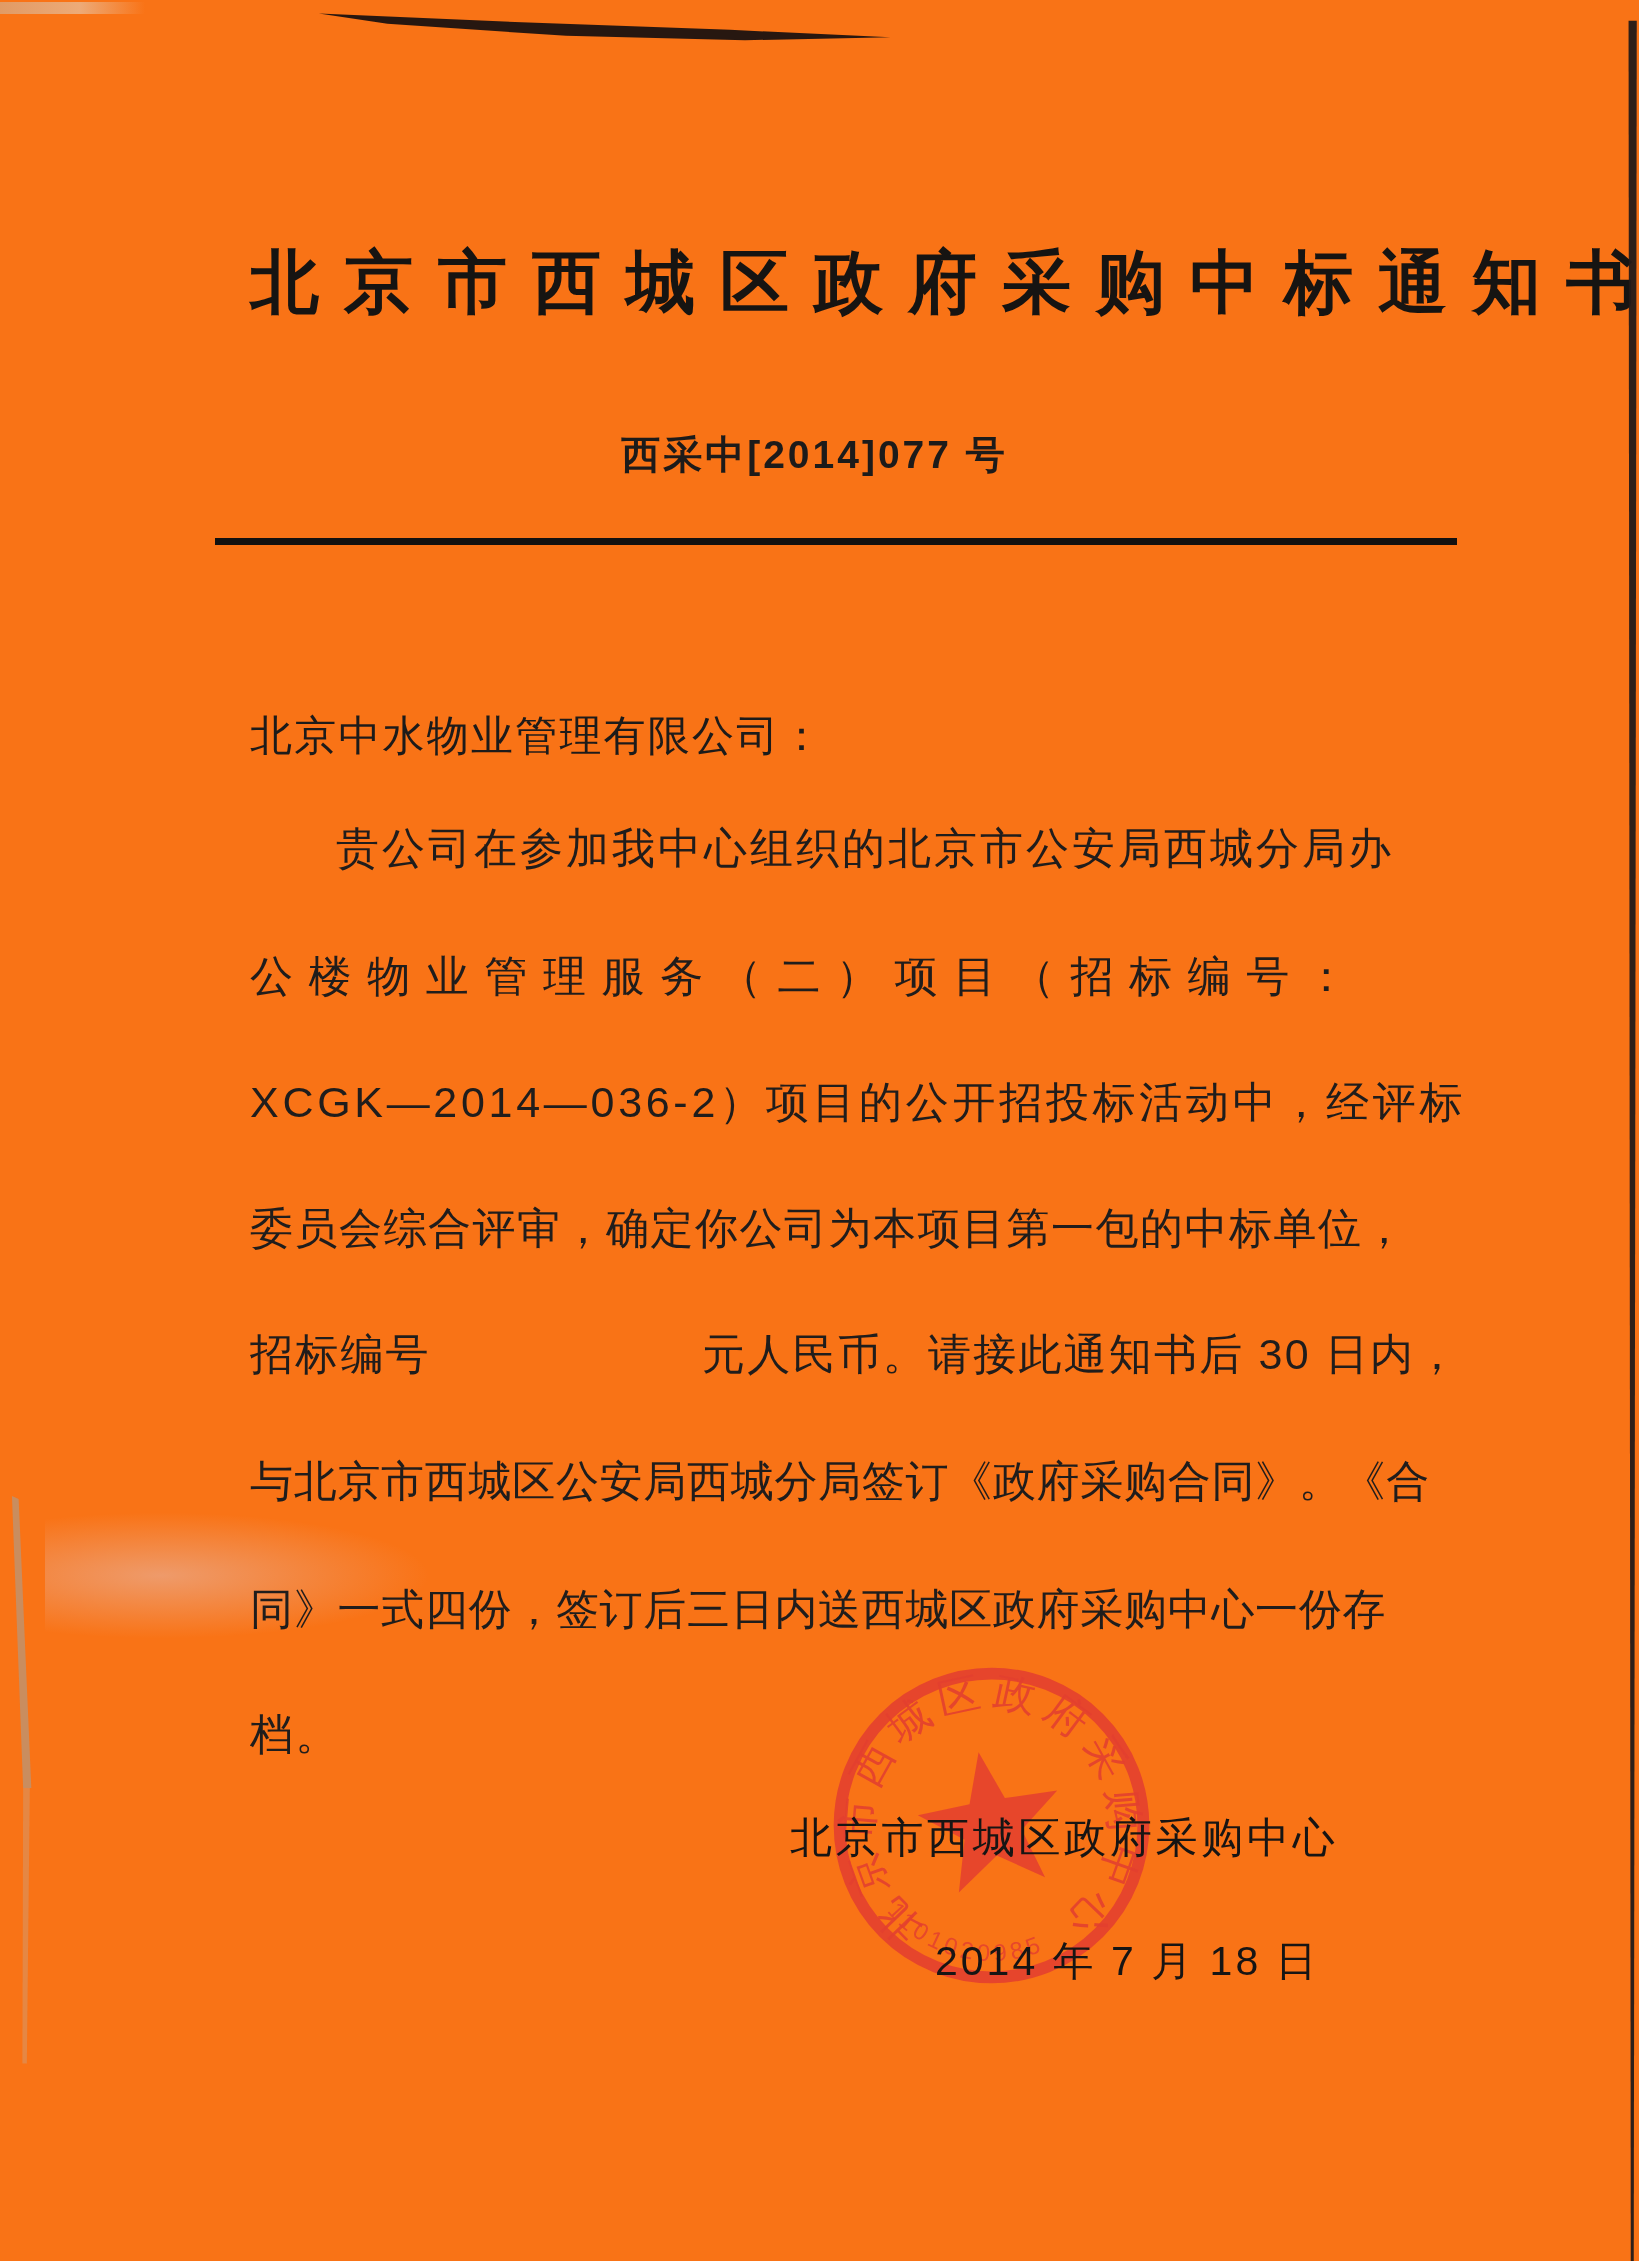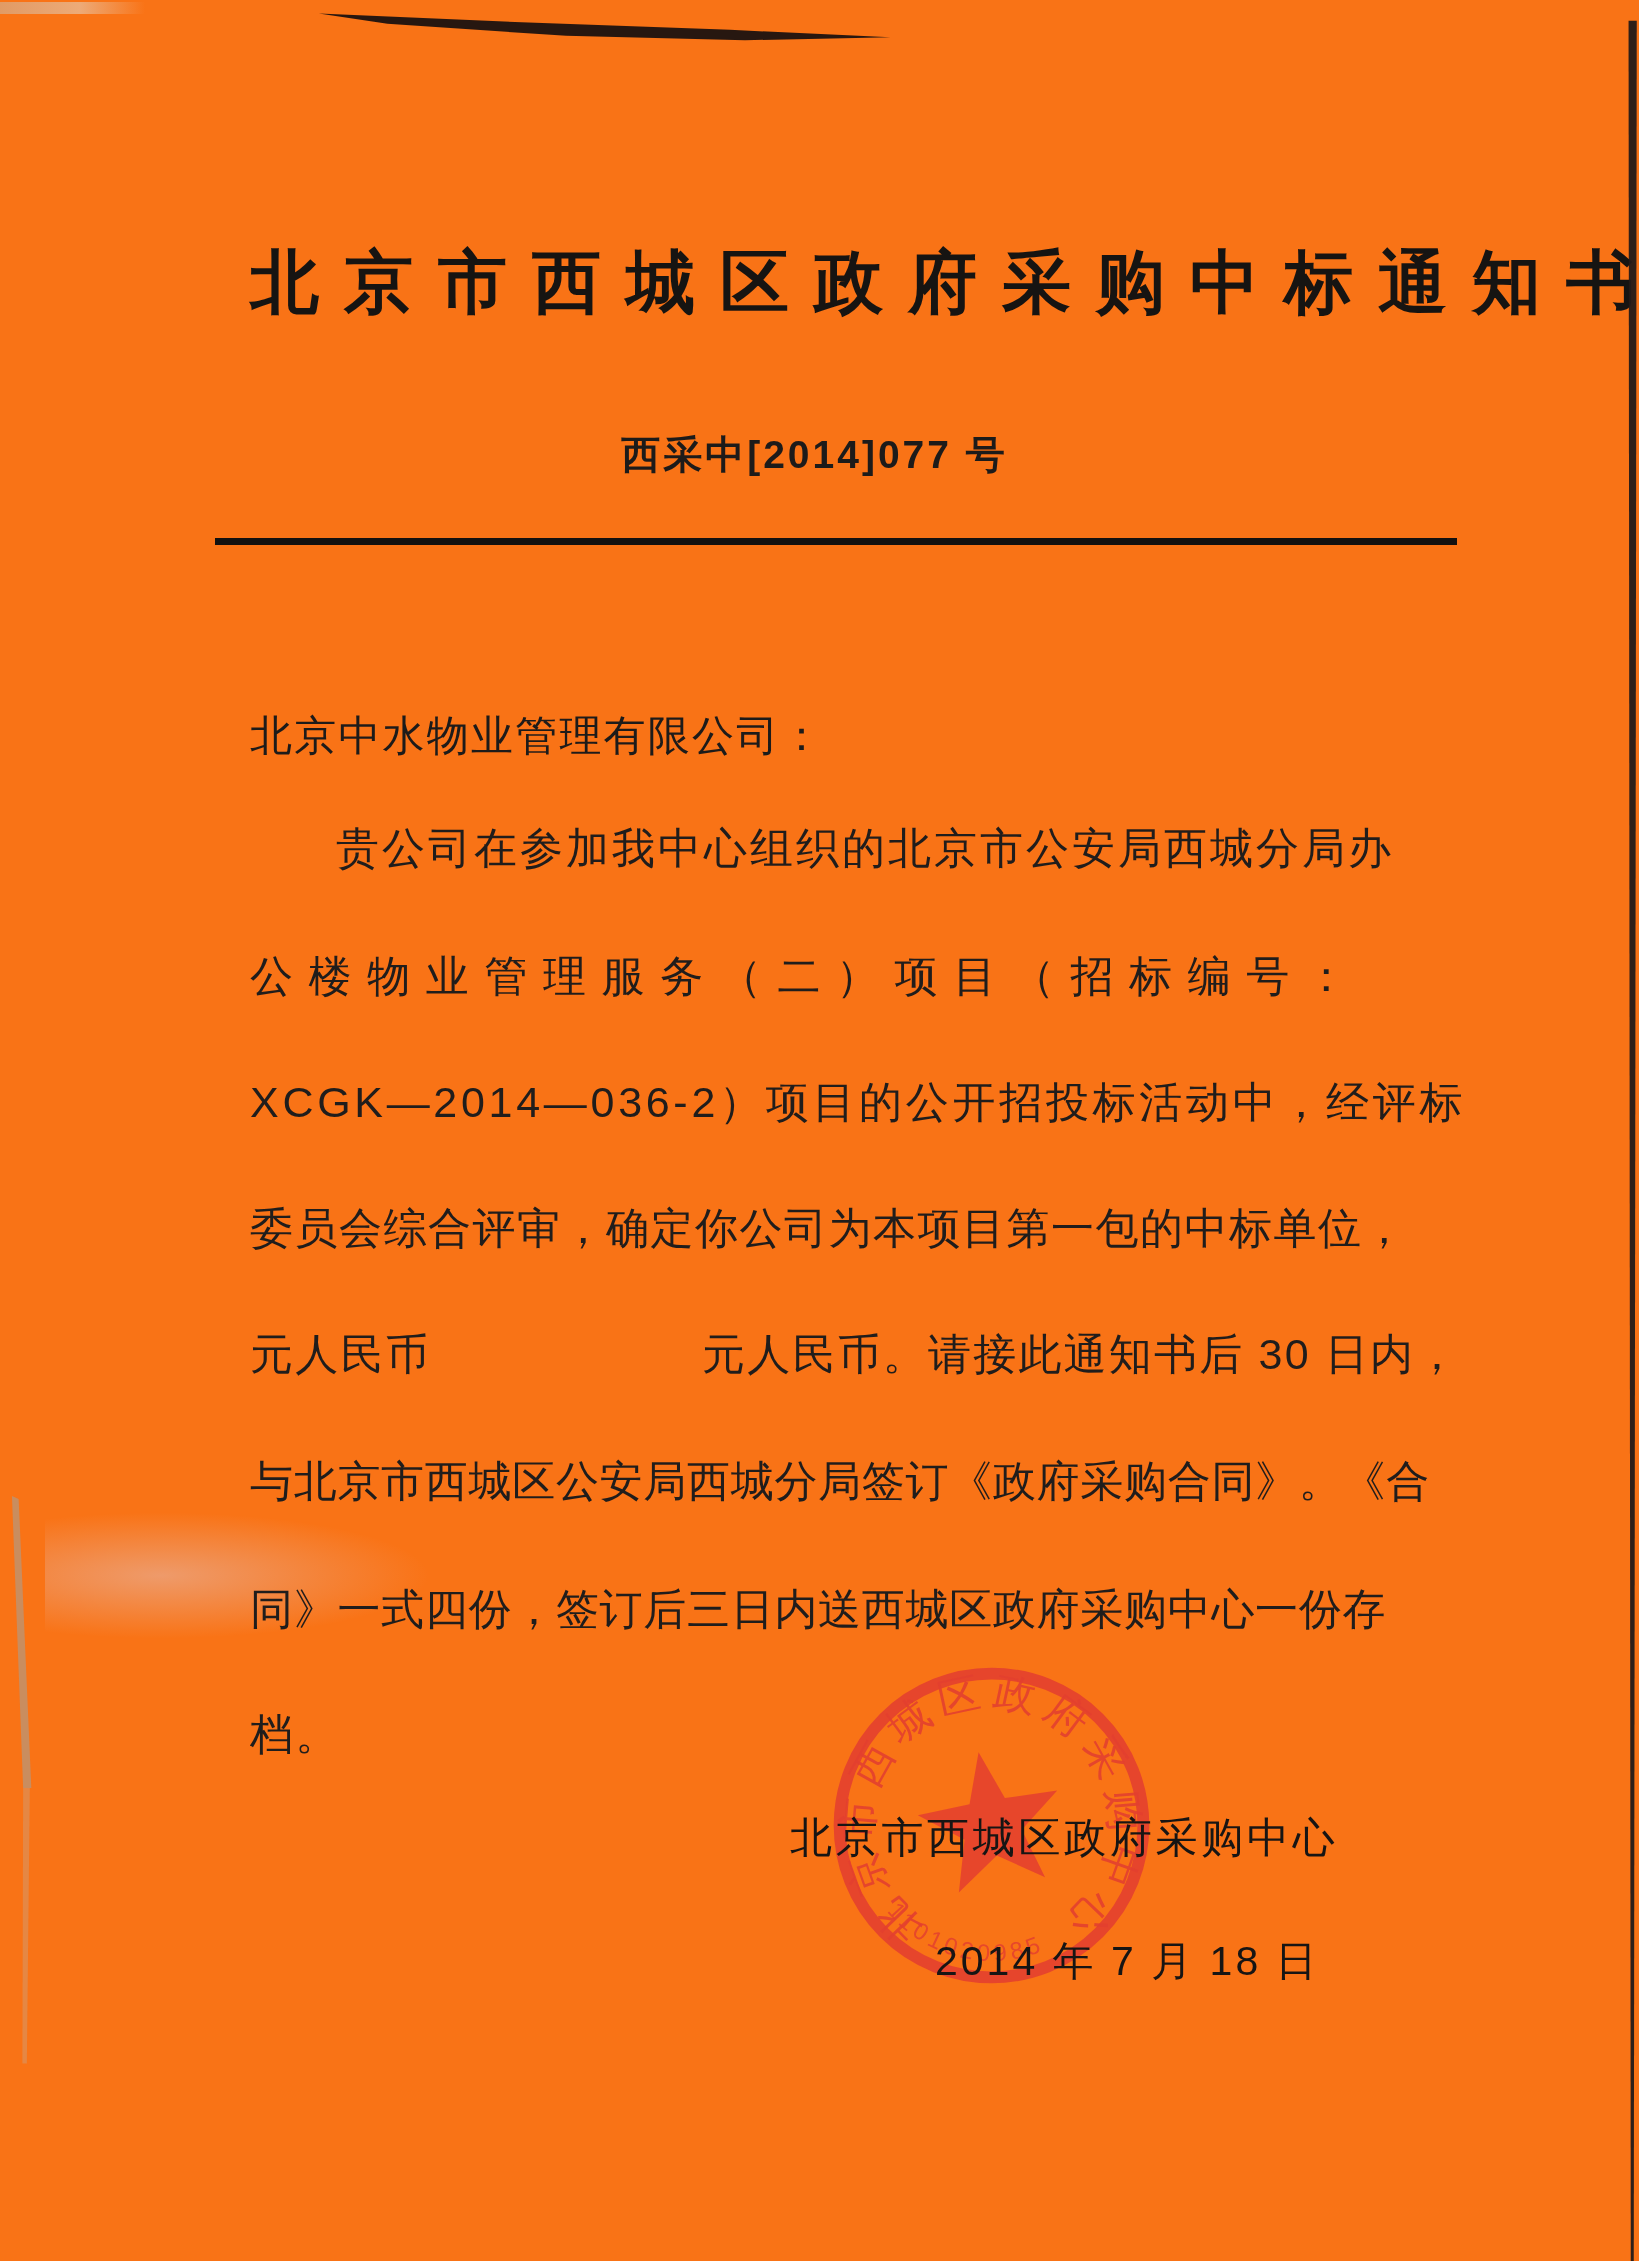--- a/index.html
+++ b/index.html
@@ -87,21 +87,21 @@
 
   <div class="abs title">北京市西城区政府采购中标通知书</div>
   <div class="abs doc-number">西采中[2014]077 号</div>
   <div class="abs rule"></div>
 
   <div class="abs salutation">北京中水物业管理有限公司：</div>
   <div class="abs body-line l2">公楼物业管理服务（二）项目（招标编号：</div>
   <div class="abs body-line l1">贵公司在参加我中心组织的北京市公安局西城分局办</div>
   <div class="abs body-line l3">XCGK—2014—036-2）项目的公开招投标活动中，经评标</div>
   <div class="abs body-line l4">委员会综合评审，确定你公司为本项目第一包的中标单位，</div>
-  <div class="abs body-line l5a">元人民币</div>
+  <div class="abs body-line l5a">招标编号</div>
   <div class="abs amount-blank"></div>
   <div class="abs body-line l5b">元人民币。请接此通知书后 30 日内，</div>
   <div class="abs body-line l7">同》一式四份，签订后三日内送西城区政府采购中心一份存</div>
   <div class="abs body-line l6">与北京市西城区公安局西城分局签订《政府采购合同》。《合</div>
   <div class="abs body-line l8">档。</div>
 
   <svg class="abs seal" viewBox="0 0 450 450">
     <defs>
       <path id="seal-top-arc" d="M 145 363.6 A 160 160 0 1 1 305 363.6" fill="none"></path>
       <path id="seal-bottom-arc" d="M 75.9 329.4 A 182 182 0 0 0 374.1 329.4" fill="none"></path>

